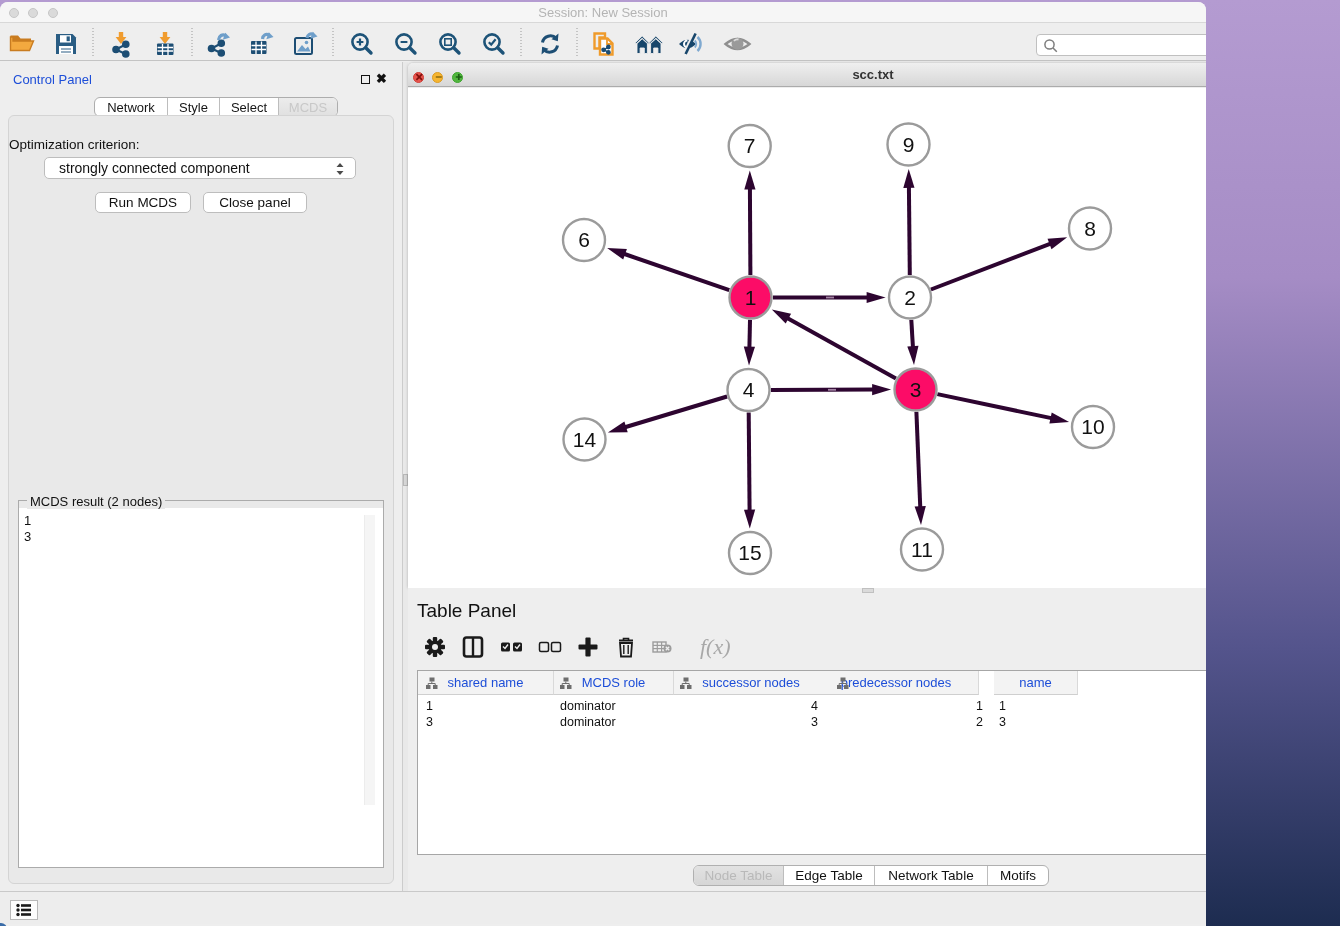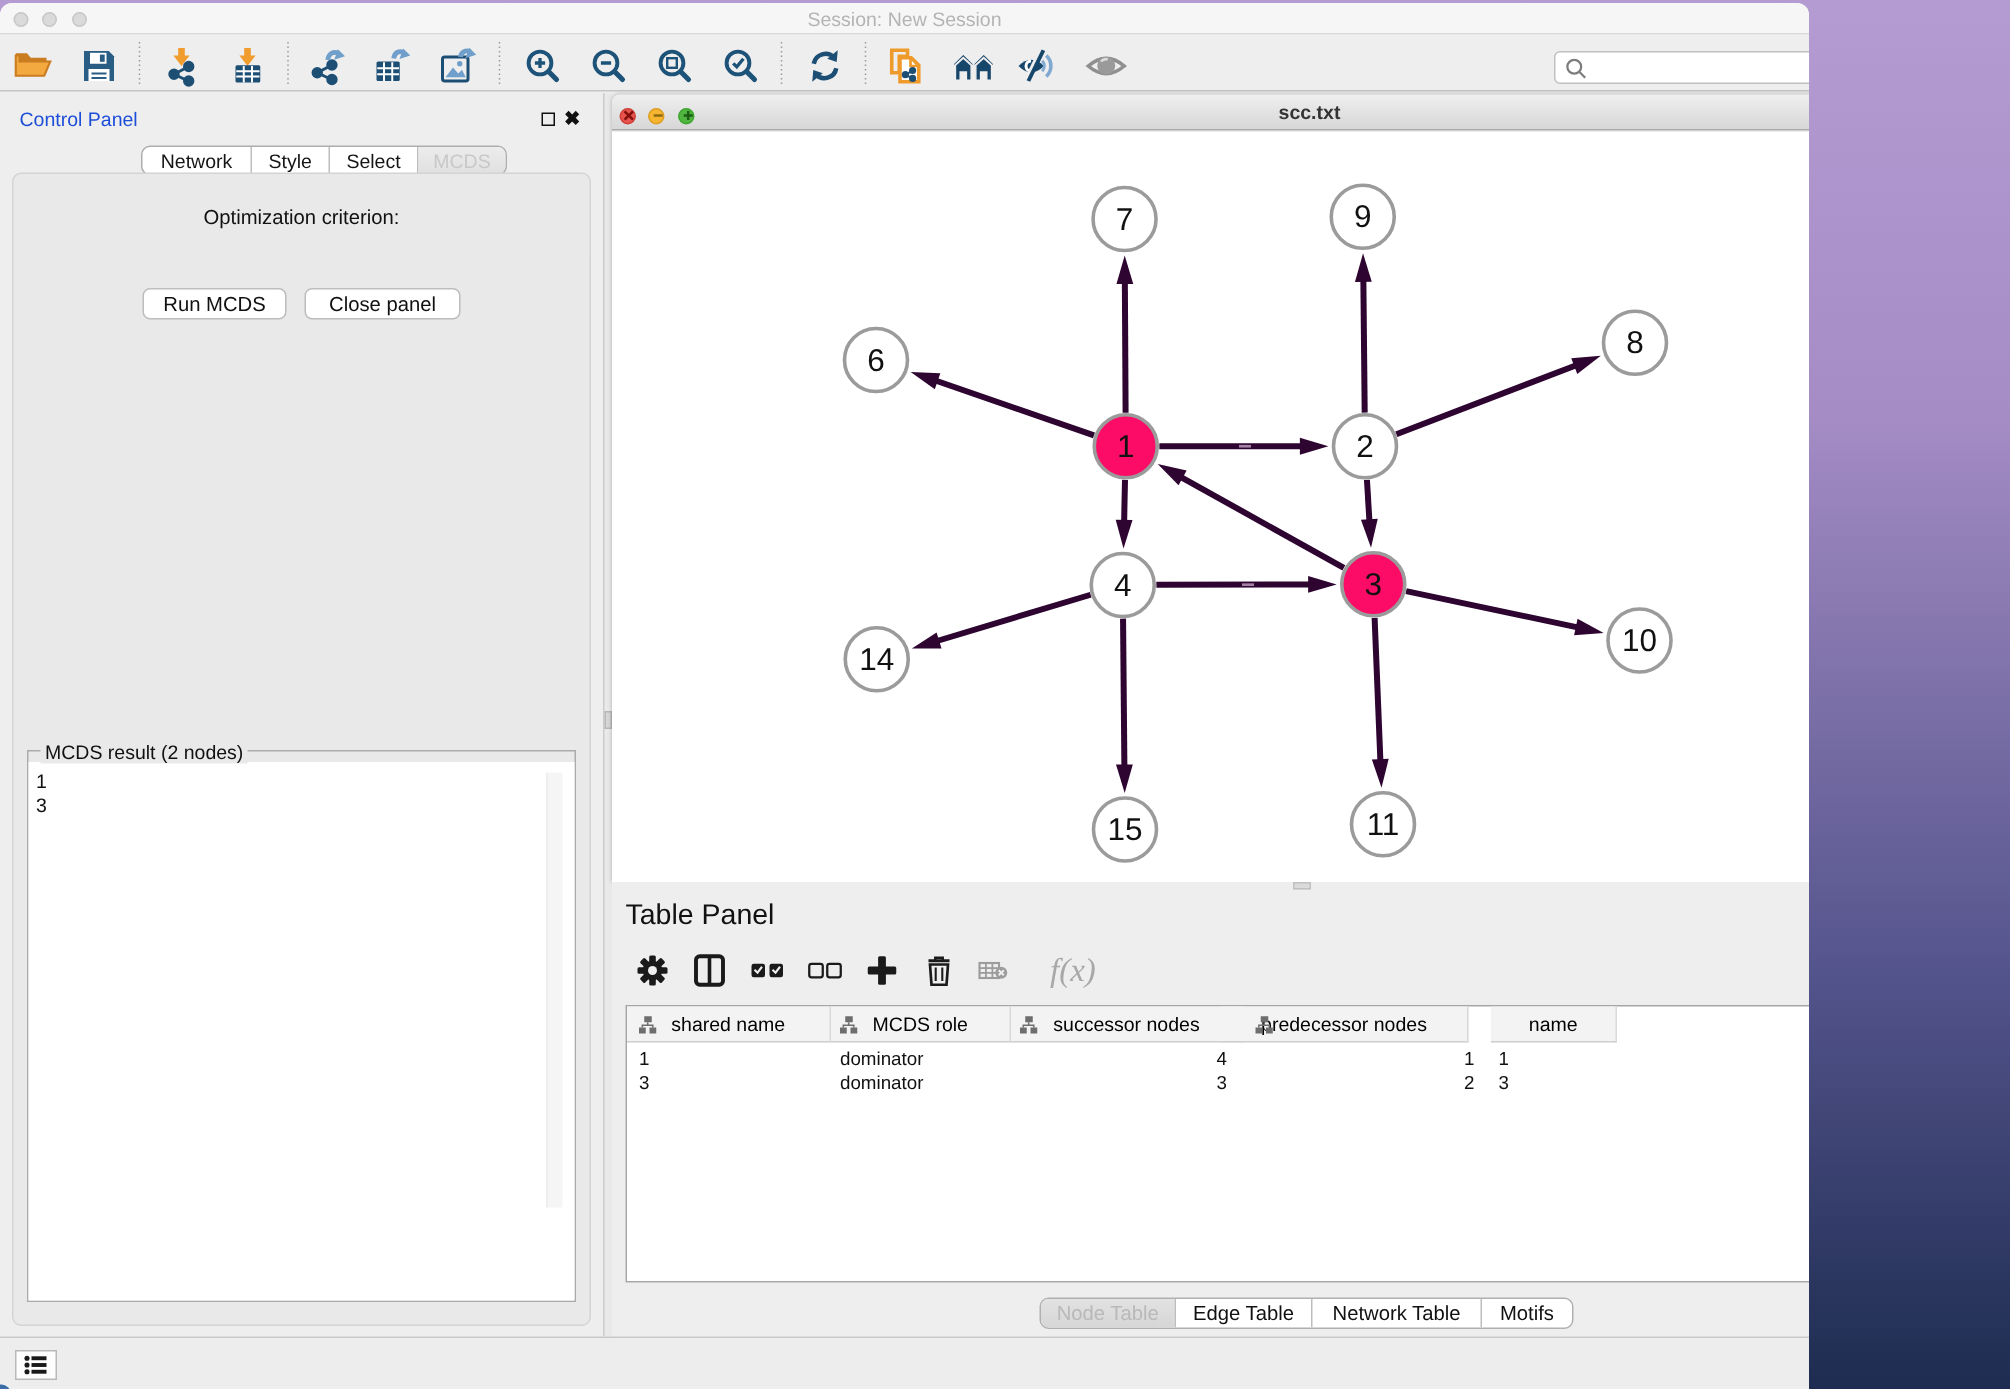--- a/index.html
+++ b/index.html
@@ -11,41 +11,41 @@
 #search{position:absolute;left:1036px;top:11px;width:292px;height:22px;background:#fff;border:1px solid #c0c0c0;border-radius:4px}
 
 #cpanel{position:absolute;left:0;top:60px;width:402px;height:829px;background:#eeeeee}
 #cphead{position:absolute;left:13px;top:10px;font-size:13px;color:#1d4ed8}
 .sqicon{position:absolute;width:9px;height:9px;border:1.6px solid #111}
 .xicon{position:absolute;font-size:13px;font-weight:bold;color:#111}
 #cptabs{position:absolute;left:94px;top:35px;width:244px;height:20px;border:1px solid #adadad;border-radius:6px;background:#fff;overflow:hidden;display:flex}
 #cptabs .tab{font-size:13px;color:#151515;text-align:center;line-height:19px;border-right:1px solid #bdbdbd}
 #cptabs .tab.last{border-right:none;background:linear-gradient(#ececec,#e0e0e0);color:#c8c8c8}
 #cpbody{position:absolute;left:8px;top:53px;width:386px;height:769px;background:#e9e9e9;border:1px solid #d4d4d4;border-radius:6px}
-#optlabel{position:absolute;left:0;top:21px;width:100%;text-align:center;font-size:13.5px;color:#111}
+#optlabel{position:absolute;left:0;top:21px;width:100%;font-size:13.5px;color:#111}
 #dropdown{position:absolute;left:35px;top:41px;width:312px;height:22px;background:#fff;border:1px solid #bdbdbd;border-radius:5px;font-size:14px;color:#111;line-height:21px;padding-left:14px}
 .btn{position:absolute;top:76px;height:21px;background:#fff;border:1px solid #bdbdbd;border-radius:5px;font-size:13.5px;color:#111;text-align:center;line-height:20px}
 #fieldset{position:absolute;left:9px;top:384px;width:366px;height:368px;border:1px solid #ababab}
 #fslabel{position:absolute;left:8px;top:-7px;background:#e9e9e9;padding:0 3px;font-size:13px;color:#111}
 #fsinner{position:absolute;left:0px;top:7px;width:364px;height:359px;background:#fff;font-size:13px;color:#111;line-height:16px;padding:5px 0 0 5px}
 #fstrack{position:absolute;right:8px;top:7px;width:11px;height:290px;background:#f5f5f5;border-left:1px solid #ececec}
 #vsplit{position:absolute;left:402px;top:60px;width:6px;height:829px;background:#e9e9e9;border-left:1px solid #cccccc}
 #vshandle{position:absolute;left:0px;top:412px;width:5px;height:12px;background:#d7d7d7;border:1px solid #b8b8b8}
 
 #nwin{position:absolute;left:408px;top:61px;width:930px;height:525px;border-radius:5px 5px 0 0;overflow:hidden;box-shadow:0 0 3px rgba(0,0,0,.25)}
 #ntitle{position:absolute;left:0;top:0;width:100%;height:24px;background:linear-gradient(#efefef,#d7d7d7);border-bottom:1px solid #ababab}
 #ntext{position:absolute;top:4px;width:100%;text-align:center;font-size:13px;font-weight:bold;color:#333}
 .mac{position:absolute;top:8.5px;width:11px;height:11px;border-radius:50%}
 #ncanvas{position:absolute;left:0;top:25px;width:930px;height:500px;background:#fff;-webkit-font-smoothing:antialiased}
 
 #tpanel{position:absolute;left:408px;top:586px;width:930px;height:303px;background:#eeeeee}
 #tphead{position:absolute;left:9px;top:12px;font-size:19px;color:#111}
 #ttable{position:absolute;left:9px;top:82px;width:908px;height:185px;background:#fff;border:1px solid #a6a6a6}
 #thead{position:absolute;left:0;top:0;width:100%;height:25px}
-.th{position:absolute;top:0;height:24px;background:#f3f3f3;border-right:1px solid #d9d9d9;border-bottom:1px solid #cfcfcf;font-size:13px;color:#000000;text-align:center;line-height:23px}
+.th{position:absolute;top:0;height:24px;background:#f3f3f3;border-right:1px solid #d9d9d9;border-bottom:1px solid #cfcfcf;font-size:13px;color:#1d4ed8;text-align:center;line-height:23px}
 .td{position:absolute;font-size:12.5px;color:#111;height:16px;line-height:16px}
 #ttabs{position:absolute;left:285px;top:277px;width:356px;height:21px;border:1px solid #b0b0b0;border-radius:6px;background:#fff;overflow:hidden;display:flex}
 #ttabs .tab{font-size:13.5px;color:#111;text-align:center;line-height:20px;border-right:1px solid #bdbdbd}
 #ttabs .tab.sel{background:linear-gradient(#e2e2e2,#d6d6d6);color:#b9b9b9;border-right:1px solid #bdbdbd}
 #ttabs .tab.lastt{border-right:none}
 
 #status{position:absolute;left:0;top:889px;width:1338px;height:33px;background:#ededed;border-top:1px solid #c9c9c9}
 #lbtn{position:absolute;left:10px;top:8px;width:28px;height:20px;background:#fdfdfd;border:1px solid #b9b9b9}
 #membtn{position:absolute;left:1254px;top:6px;width:75px;height:24px;background:#f7f7f7;border:1px solid #aeaeae;border-radius:2px}
 #membtn span{position:absolute;left:23px;top:4px;font-size:13px;color:#111}
@@ -220,20 +220,25 @@
     <div class="sqicon" style="left:361px;top:13px"></div>
     <div class="xicon" style="left:376px;top:9px">✖</div>
     <div id="cptabs">
       <div class="tab" style="width:73px">Network</div>
       <div class="tab" style="width:52px">Style</div>
       <div class="tab" style="width:59px">Select</div>
       <div class="tab last" style="width:58px">MCDS</div>
     </div>
     <div id="cpbody">
       <div id="optlabel">Optimization criterion:</div>
+      <div id="dropdown">strongly connected component
+        <svg width="10" height="14" style="position:absolute;right:10px;top:4px" viewBox="0 0 10 14">
+            <path d="M1.5 5 L5 1 L8.5 5 Z M1.5 9 L5 13 L8.5 9 Z" fill="#4a4a4a"></path>
+          </svg>
+      </div>
       <div class="btn" style="left:86px;width:96px">Run MCDS</div>
       <div class="btn" style="left:194px;width:104px">Close panel</div>
       <div id="fieldset">
         <div id="fsinner">1<br>3<div id="fstrack"></div></div>
         <div id="fslabel">MCDS result (2 nodes)</div>
       </div>
     </div>
   </div>
   <div id="vsplit">
       <div id="vshandle"></div>

